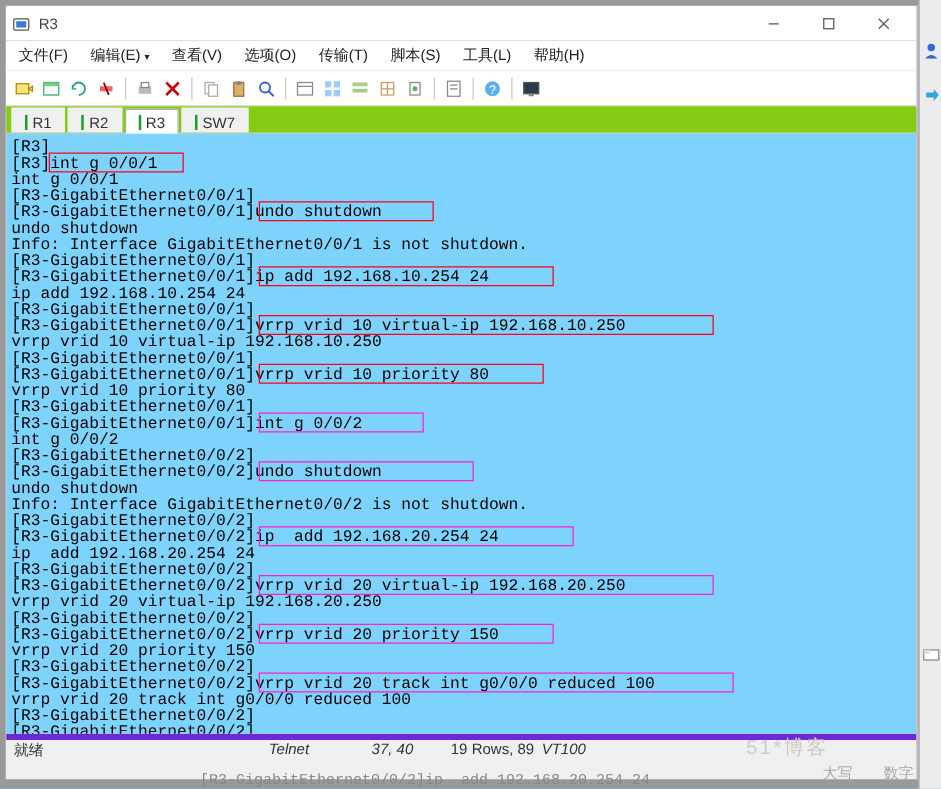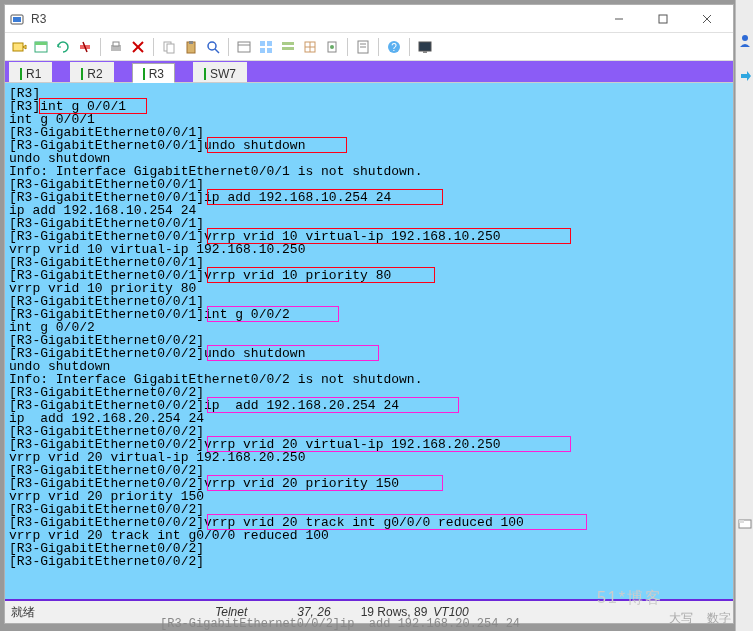--- a/index.html
+++ b/index.html
@@ -9,37 +9,37 @@
   .titleicon { width: 16px; height: 16px; margin-right: 6px; display:inline-flex; align-items:center; justify-content:center;}
   .titletext { flex: 1; font-size: 12px; color: #444; }
   .winbtns { display: flex; gap: 0; }
   .winbtn { width: 44px; height: 26px; display:flex; align-items:center; justify-content:center; color:#666; font-family: Arial; }
   .menubar { height: 24px; background: #fff; display:flex; align-items:center; padding: 0 6px; gap: 10px; border-bottom: 1px solid #eee;}
   .menuitem { font-size:12px; color:#222; padding: 2px 4px;}
   .toolbar { height: 28px; background:#fff; border-bottom:1px solid #ddd; display:flex; align-items:center; padding:0 4px; gap:2px;}
   .tbtn { width:20px; height:20px; display:flex; align-items:center; justify-content:center; border:1px solid transparent; }
   .tbtn svg { display:block; }
   .tsep { width:1px; height:18px; background:#ccc; margin:0 3px;}
-  .tabstrip { height: 22px; background:#8b5cf6; border-bottom:1px solid #ccc; display:flex; align-items:flex-end; padding-left:4px; gap:18px;}
+  .tabstrip { height: 22px; background:#84cc16; border-bottom:1px solid #ccc; display:flex; align-items:flex-end; padding-left:4px; gap:2px;}
   .tab { height:20px; padding: 2px 10px 0 10px; font-size:12px; color:#333; background:#f0f0f0; border:1px solid transparent; border-bottom:none; display:flex; align-items:center;}
   .tab .bar { width:2px; height:12px; background:#18a020; margin-right:4px; }
   .tab.active { background:#ffffff; border:1px solid #aaa; border-bottom:1px solid #fff; position:relative; top:1px;}
   .terminal { flex:1; background:#7dd3fc; color:#000; font-family: "Courier New", monospace; font-size:13px; line-height:13px; padding: 4px 0 0 4px; position:relative; overflow:hidden; white-space:pre;}
   .terminal .line { height:13px; }
   .hibox { position:absolute; border:1.5px solid; pointer-events:none; }
   .red { border-color: #ff0018; }
   .mag { border-color: #ff1fd6; }
-  .statusbar { height:24px; background:#f0f0f0; border-top:2px solid #6d28d9; display:flex; align-items:center; font-size:12px; color:#333; padding:0 6px;}
+  .statusbar { height:36px; background:#f0f0f0; border-top:5px solid #6d28d9; display:flex; font-size:12px; color:#333; padding:0 6px;}
   .statusbar .cell { margin-right: 30px; font-style: italic; }
   .statusbar .celllarge { margin-right: 60px; }
   
   .rightstrip { position:absolute; right:0; top:0; width:18px; height:631px; background:#ececec; border-left:1px solid #bbb; display:flex; flex-direction:column; align-items:center; padding-top:32px; gap:20px;}
   .rico { width:16px; height:16px; display:flex; align-items:center; justify-content:center;}
   .bottom-peek { position:absolute; left:160px; bottom:0; font-family:"Courier New",monospace; font-size:12px; color:#888; white-space:pre; }
-  .corner-right { position:absolute; right:22px; bottom:4px; font-size:12px; color:#aaa; display:flex; gap:14px;}
+  .corner-right { position:absolute; right:22px; bottom:4px; font-size:12px; color:#aaa; display:flex; gap:25px;}
   .watermark { position:absolute; right:90px; bottom:22px; font-size:16px; color:#ccc; letter-spacing:2px; pointer-events:none;}
 </style>
 </head>
 <body>
 
 <div class="outer-wrap">
   <div class="titlebar">
     <span class="titleicon">
       <svg width="14" height="14">
           <rect x="1" y="3" width="12" height="9" rx="1" fill="#fff" stroke="#555"></rect>
@@ -60,20 +60,30 @@
         </div>
       <div class="winbtn close">
           <svg width="10" height="10">
             <line x1="1" y1="1" x2="9" y2="9" stroke="#555"></line>
             <line x1="9" y1="1" x2="1" y2="9" stroke="#555"></line>
           </svg>
         </div>
     </div>
   </div>
 
+  <div class="menubar">
+    <span class="menuitem">文件(F)</span>
+    <span class="menuitem"><span>编辑(E)</span> <span style="font-size:8px;">▾</span></span>
+    <span class="menuitem">查看(V)</span>
+    <span class="menuitem">选项(O)</span>
+    <span class="menuitem">传输(T)</span>
+    <span class="menuitem">脚本(S)</span>
+    <span class="menuitem">工具(L)</span>
+    <span class="menuitem">帮助(H)</span>
+  </div>
 
   <div class="toolbar">
     <div class="tbtn">
         <svg width="16" height="16">
           <rect x="2" y="4" width="10" height="8" fill="#ffe27a" stroke="#b08500"></rect>
           <path d="M12 8 L15 6 L15 10 Z" fill="#ffe27a" stroke="#b08500"></path>
         </svg>
       </div>
     <div class="tbtn">
         <svg width="16" height="16">
@@ -202,21 +212,21 @@
       </div>
   </div>
 
   <div class="terminal" id="terminal"><div class="line">[R3]</div><div class="line">[R3]int g 0/0/1</div><div class="line">int g 0/0/1</div><div class="line">[R3-GigabitEthernet0/0/1]</div><div class="line">[R3-GigabitEthernet0/0/1]undo shutdown</div><div class="line">undo shutdown</div><div class="line">Info: Interface GigabitEthernet0/0/1 is not shutdown.</div><div class="line">[R3-GigabitEthernet0/0/1]</div><div class="line">[R3-GigabitEthernet0/0/1]ip add 192.168.10.254 24</div><div class="line">ip add 192.168.10.254 24</div><div class="line">[R3-GigabitEthernet0/0/1]</div><div class="line">[R3-GigabitEthernet0/0/1]vrrp vrid 10 virtual-ip 192.168.10.250</div><div class="line">vrrp vrid 10 virtual-ip 192.168.10.250</div><div class="line">[R3-GigabitEthernet0/0/1]</div><div class="line">[R3-GigabitEthernet0/0/1]vrrp vrid 10 priority 80</div><div class="line">vrrp vrid 10 priority 80</div><div class="line">[R3-GigabitEthernet0/0/1]</div><div class="line">[R3-GigabitEthernet0/0/1]int g 0/0/2</div><div class="line">int g 0/0/2</div><div class="line">[R3-GigabitEthernet0/0/2]</div><div class="line">[R3-GigabitEthernet0/0/2]undo shutdown</div><div class="line">undo shutdown</div><div class="line">Info: Interface GigabitEthernet0/0/2 is not shutdown.</div><div class="line">[R3-GigabitEthernet0/0/2]</div><div class="line">[R3-GigabitEthernet0/0/2]ip  add 192.168.20.254 24</div><div class="line">ip  add 192.168.20.254 24</div><div class="line">[R3-GigabitEthernet0/0/2]</div><div class="line">[R3-GigabitEthernet0/0/2]vrrp vrid 20 virtual-ip 192.168.20.250</div><div class="line">vrrp vrid 20 virtual-ip 192.168.20.250</div><div class="line">[R3-GigabitEthernet0/0/2]</div><div class="line">[R3-GigabitEthernet0/0/2]vrrp vrid 20 priority 150</div><div class="line">vrrp vrid 20 priority 150</div><div class="line">[R3-GigabitEthernet0/0/2]</div><div class="line">[R3-GigabitEthernet0/0/2]vrrp vrid 20 track int g0/0/0 reduced 100</div><div class="line">vrrp vrid 20 track int g0/0/0 reduced 100</div><div class="line">[R3-GigabitEthernet0/0/2]</div><div class="line">[R3-GigabitEthernet0/0/2]</div><div class="hibox red" style="left: 34px; top: 15px; width: 108px; height: 16px;"></div><div class="hibox red" style="left: 202px; top: 54px; width: 140px; height: 16px;"></div><div class="hibox red" style="left: 202px; top: 106px; width: 236px; height: 16px;"></div><div class="hibox red" style="left: 202px; top: 145px; width: 364px; height: 16px;"></div><div class="hibox red" style="left: 202px; top: 184px; width: 228px; height: 16px;"></div><div class="hibox mag" style="left: 202px; top: 223px; width: 132px; height: 16px;"></div><div class="hibox mag" style="left: 202px; top: 262px; width: 172px; height: 16px;"></div><div class="hibox mag" style="left: 202px; top: 314px; width: 252px; height: 16px;"></div><div class="hibox mag" style="left: 202px; top: 353px; width: 364px; height: 16px;"></div><div class="hibox mag" style="left: 202px; top: 392px; width: 236px; height: 16px;"></div><div class="hibox mag" style="left: 202px; top: 431px; width: 380px; height: 16px;"></div></div>
 
   <div class="statusbar">
     <span class="celllarge">就绪</span>
     <span style="flex:0 0 120px"></span>
     <span class="cell">Telnet</span>
     <span style="flex:0 0 20px"></span>
-    <span class="cell">37, 26</span>
+    <span class="cell">37, 40</span>
     <span class="">19 Rows, 89</span>
     <span style="width:6px"></span>
     <span class="cell">VT100</span>
   </div>
 </div>
 
 <div class="rightstrip">
   <div class="rico">
       <svg width="14" height="14">
         <circle cx="7" cy="5" r="3" fill="#2e6bd6"></circle>

